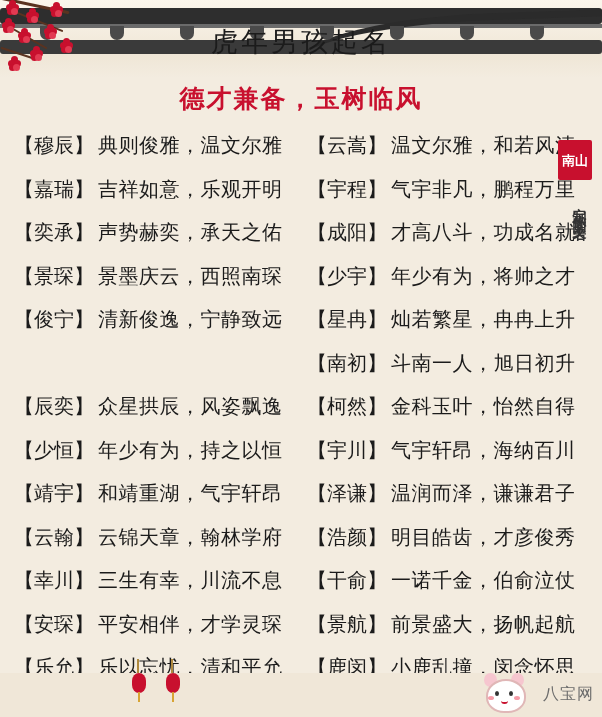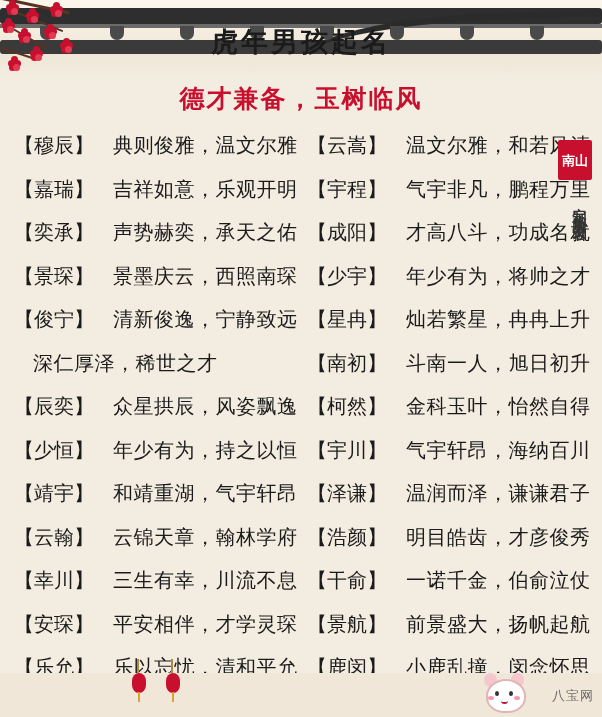--- a/index.html
+++ b/index.html
@@ -58,21 +58,21 @@
   .blossom i:nth-child(1){left:3px;top:0;}
   .blossom i:nth-child(2){left:0;top:4px;}
   .blossom i:nth-child(3){left:6px;top:4px;}
   .blossom i:nth-child(4){left:1px;top:8px;}
   .blossom i:nth-child(5){left:5px;top:8px;background:#e23a52;}
 
   
   .title{
     position:absolute;top:24px;left:0;width:602px;
     text-align:center;
-    font-size:27px;font-weight:bold;color:#1b1b1b;
+    font-size:27px;font-weight:normal;color:#1b1b1b;
     letter-spacing:3px;
   }
   .subtitle{
     position:absolute;top:82px;left:0;width:602px;
     text-align:center;
     font-size:25px;font-weight:bold;color:#c8102e;
     letter-spacing:2px;
   }
 
   
@@ -81,21 +81,21 @@
     display:flex;gap:12px;
   }
   .col{width:281px;}
   .row{
     height:43.5px;
     display:flex;align-items:center;
     font-size:20px;color:#1b1b1b;
     white-space:nowrap;
   }
   .nm{font-weight:normal;letter-spacing:0px;}
-  .desc{margin-left:19px;letter-spacing:0.5px;}
+  .desc{margin-left:4px;letter-spacing:0.5px;}
 
   
   .seal{
     position:absolute;right:10px;top:140px;
     width:34px;height:40px;background:#c8102e;
     color:#fff;font-size:13px;font-weight:bold;
     display:flex;flex-direction:column;align-items:center;justify-content:center;
     line-height:15px;border-radius:2px;
   }
   .vertical-text{
@@ -142,21 +142,21 @@
     position:absolute;top:23px;width:6px;height:4px;background:#f79ca8;border-radius:50%;
   }
   .mascot .cheek.l{left:6px;}
   .mascot .cheek.r{right:6px;}
   .mascot .mouth{
     position:absolute;left:19px;top:25px;width:7px;height:4px;
     border-bottom:2px solid #c8102e;border-radius:0 0 6px 6px;
   }
   .brand{
     position:absolute;right:8px;bottom:12px;
-    font-size:13px;color:#6b6b6b;letter-spacing:1px;
+    font-size:16px;color:#6b6b6b;letter-spacing:1px;
   }
 </style>
 </head>
 <body>
 
 <div class="roof">
   <div class="roof-wall"></div>
   <div class="roof-tile"></div>
   <div class="roof-edge"></div>
   <div class="roof-tile lower"></div>
@@ -261,21 +261,20 @@
       </div>
     <div class="row">
         <span class="nm">【景琛】</span>
         <span class="desc">景墨庆云，西照南琛</span>
       </div>
     <div class="row">
         <span class="nm">【俊宁】</span>
         <span class="desc">清新俊逸，宁静致远</span>
       </div>
     <div class="row">
-        <span class="desc">深仁厚泽，稀世之才</span>
       </div>
     <div class="row">
         <span class="nm">【辰奕】</span>
         <span class="desc">众星拱辰，风姿飘逸</span>
       </div>
     <div class="row">
         <span class="nm">【少恒】</span>
         <span class="desc">年少有为，持之以恒</span>
       </div>
     <div class="row">

